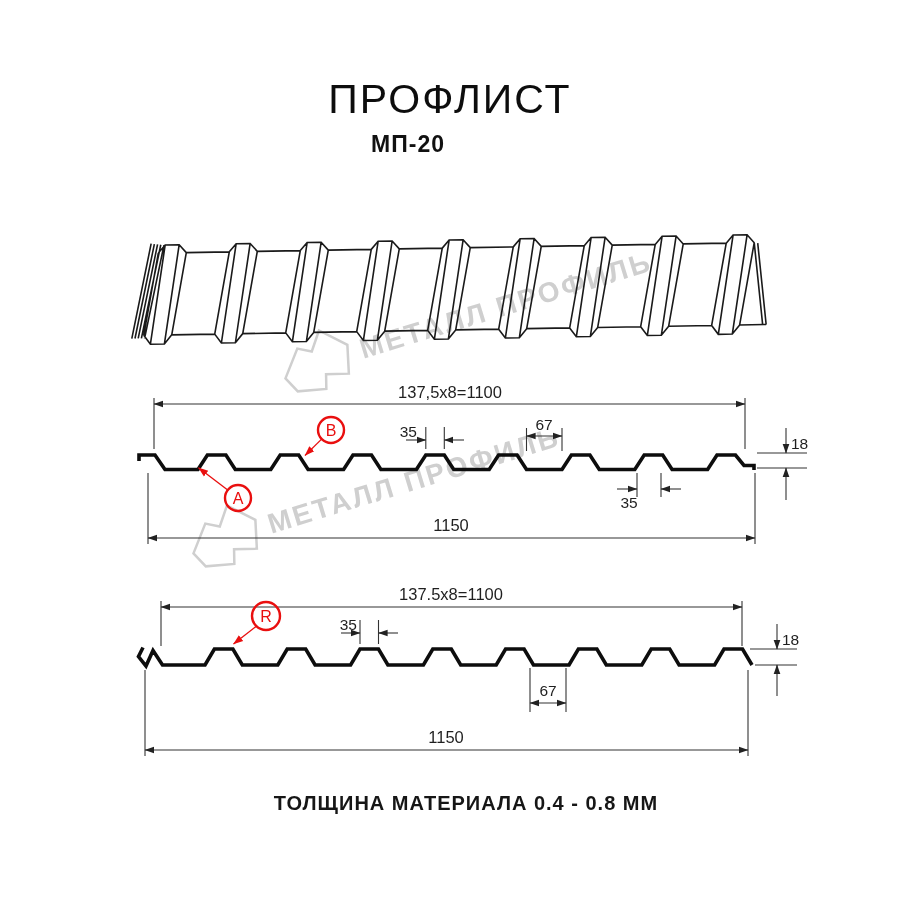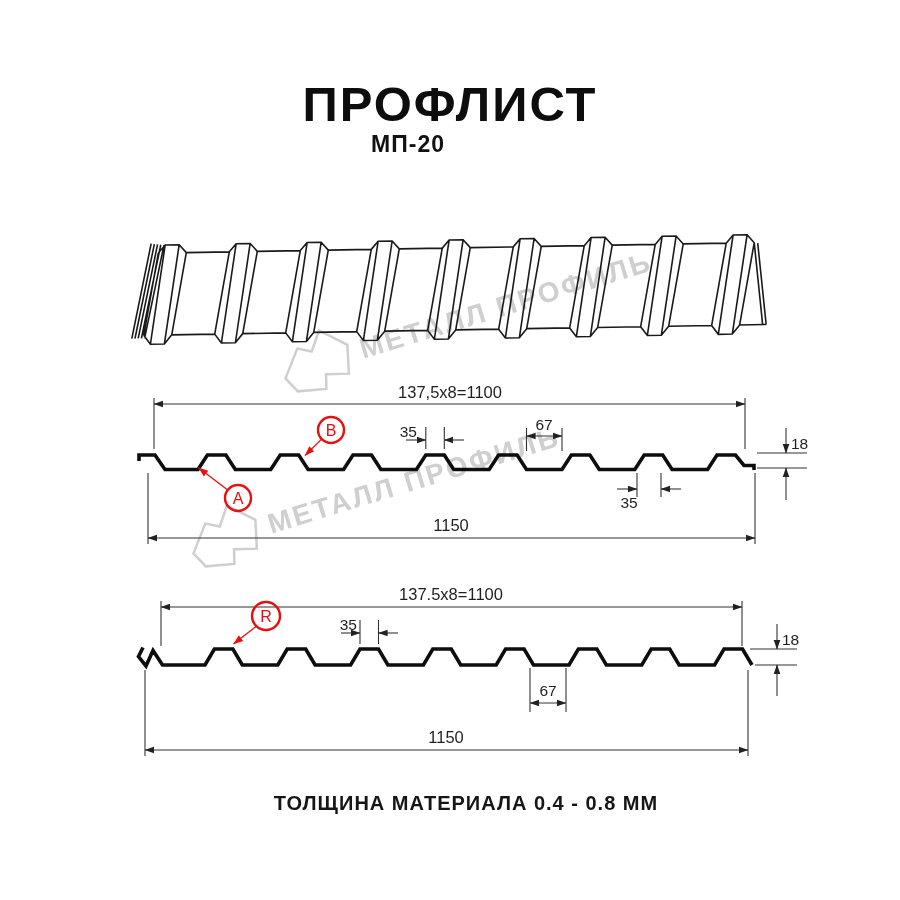--- a/index.html
+++ b/index.html
@@ -1,19 +1,19 @@
 <!DOCTYPE html>
 <html><head>
 <meta charset="utf-8">
 <style>
   html,body{margin:0;padding:0;background:#ffffff;}
   #canvas{position:relative;width:900px;height:900px;background:#fff;overflow:hidden;
           font-family:"Liberation Sans", sans-serif;}
   .title{position:absolute;top:76px;left:0;width:900px;text-align:center;
-         font-size:49px;font-weight:bold;letter-spacing:2px;color:#0d0d0d;}
+         font-size:41px;font-weight:normal;letter-spacing:2px;color:#0d0d0d;}
   .subtitle{position:absolute;top:131px;left:0;width:816px;text-align:center;
          font-size:23px;font-weight:600;letter-spacing:1px;color:#111;}
   .footer{position:absolute;top:792px;left:0;width:900px;text-align:center;
          font-size:20px;font-weight:700;letter-spacing:1px;color:#161616;padding-left:16px;}
   svg{position:absolute;top:0;left:0;}
   .dimtxt{font-family:"Liberation Sans",sans-serif;font-size:15.5px;fill:#1f1f1f;}
   .dimtxt-big{font-family:"Liberation Sans",sans-serif;font-size:16.5px;fill:#1f1f1f;}
   .redletter{font-family:"Liberation Sans",sans-serif;font-size:16px;fill:#e90f0f;}
   .wmtext{font-family:"Liberation Sans",sans-serif;font-size:28px;font-weight:bold;
           letter-spacing:2.5px;fill:#cfcfcf;}

